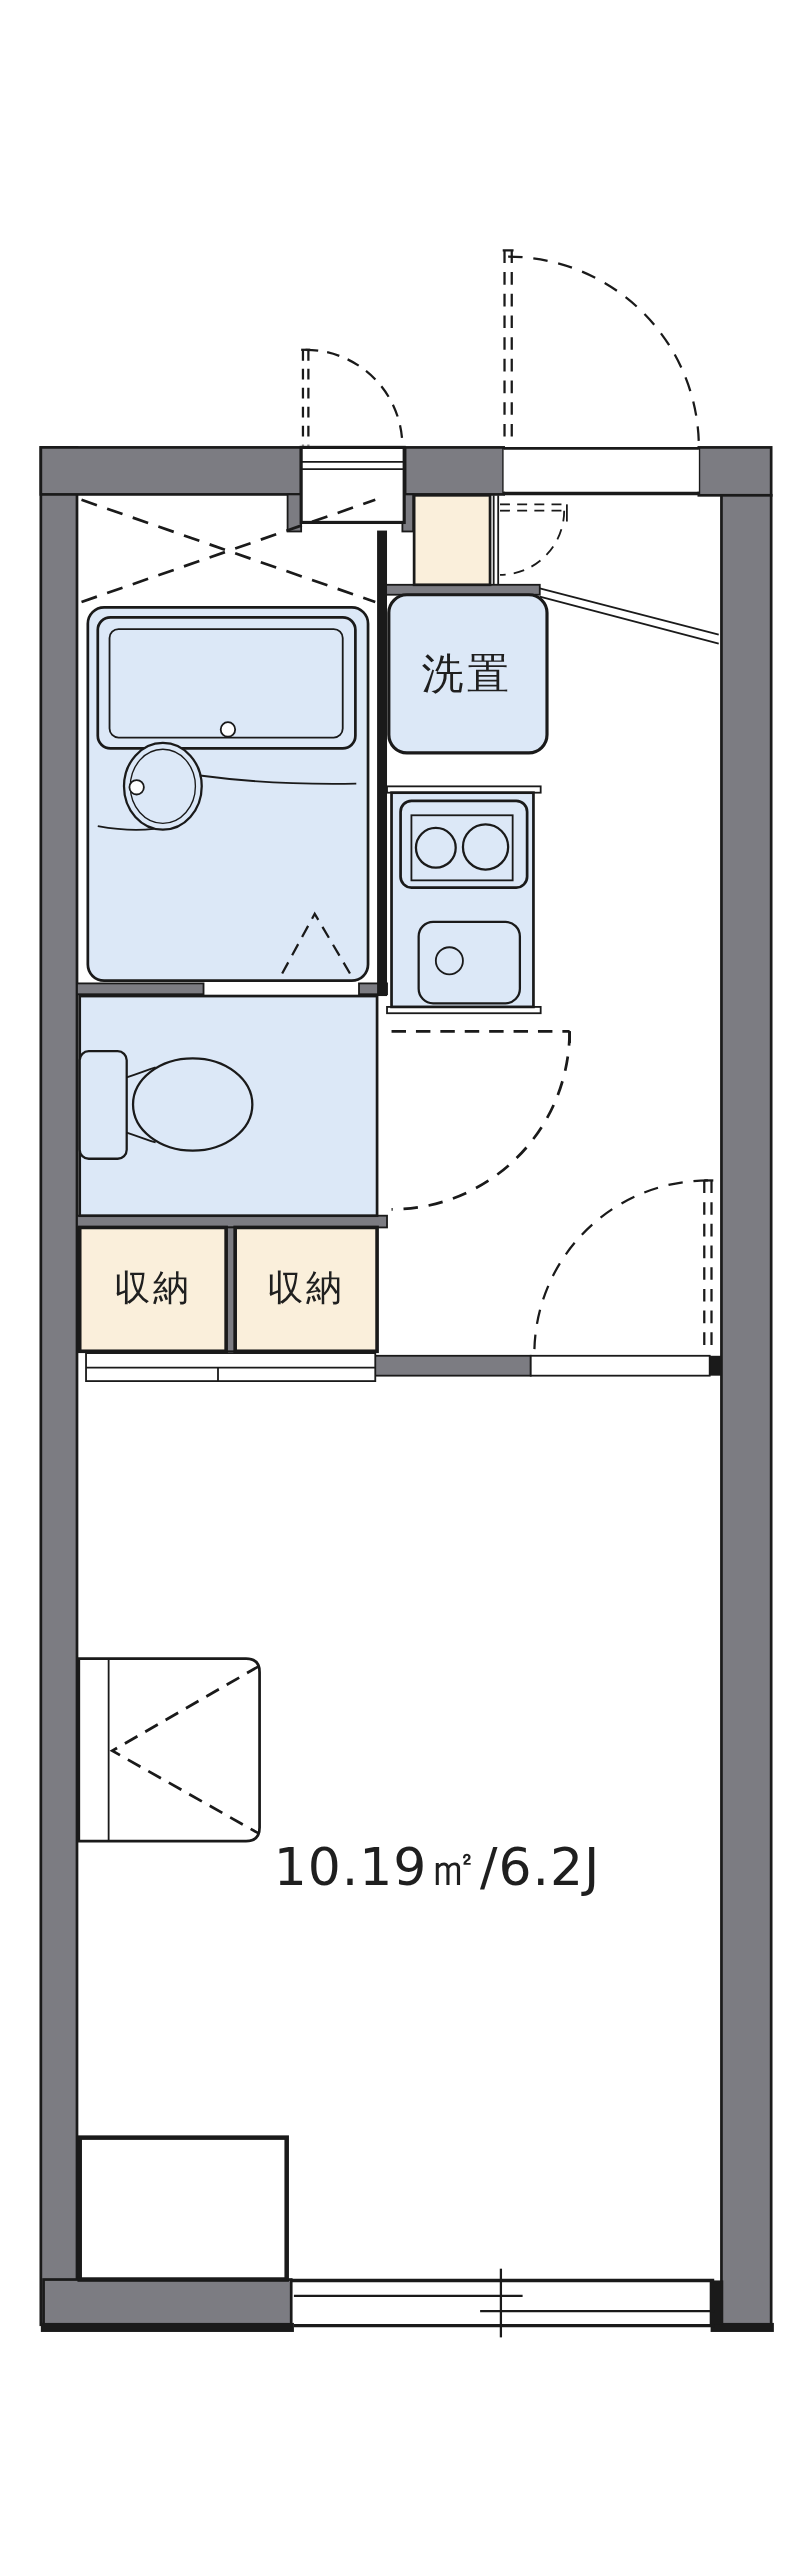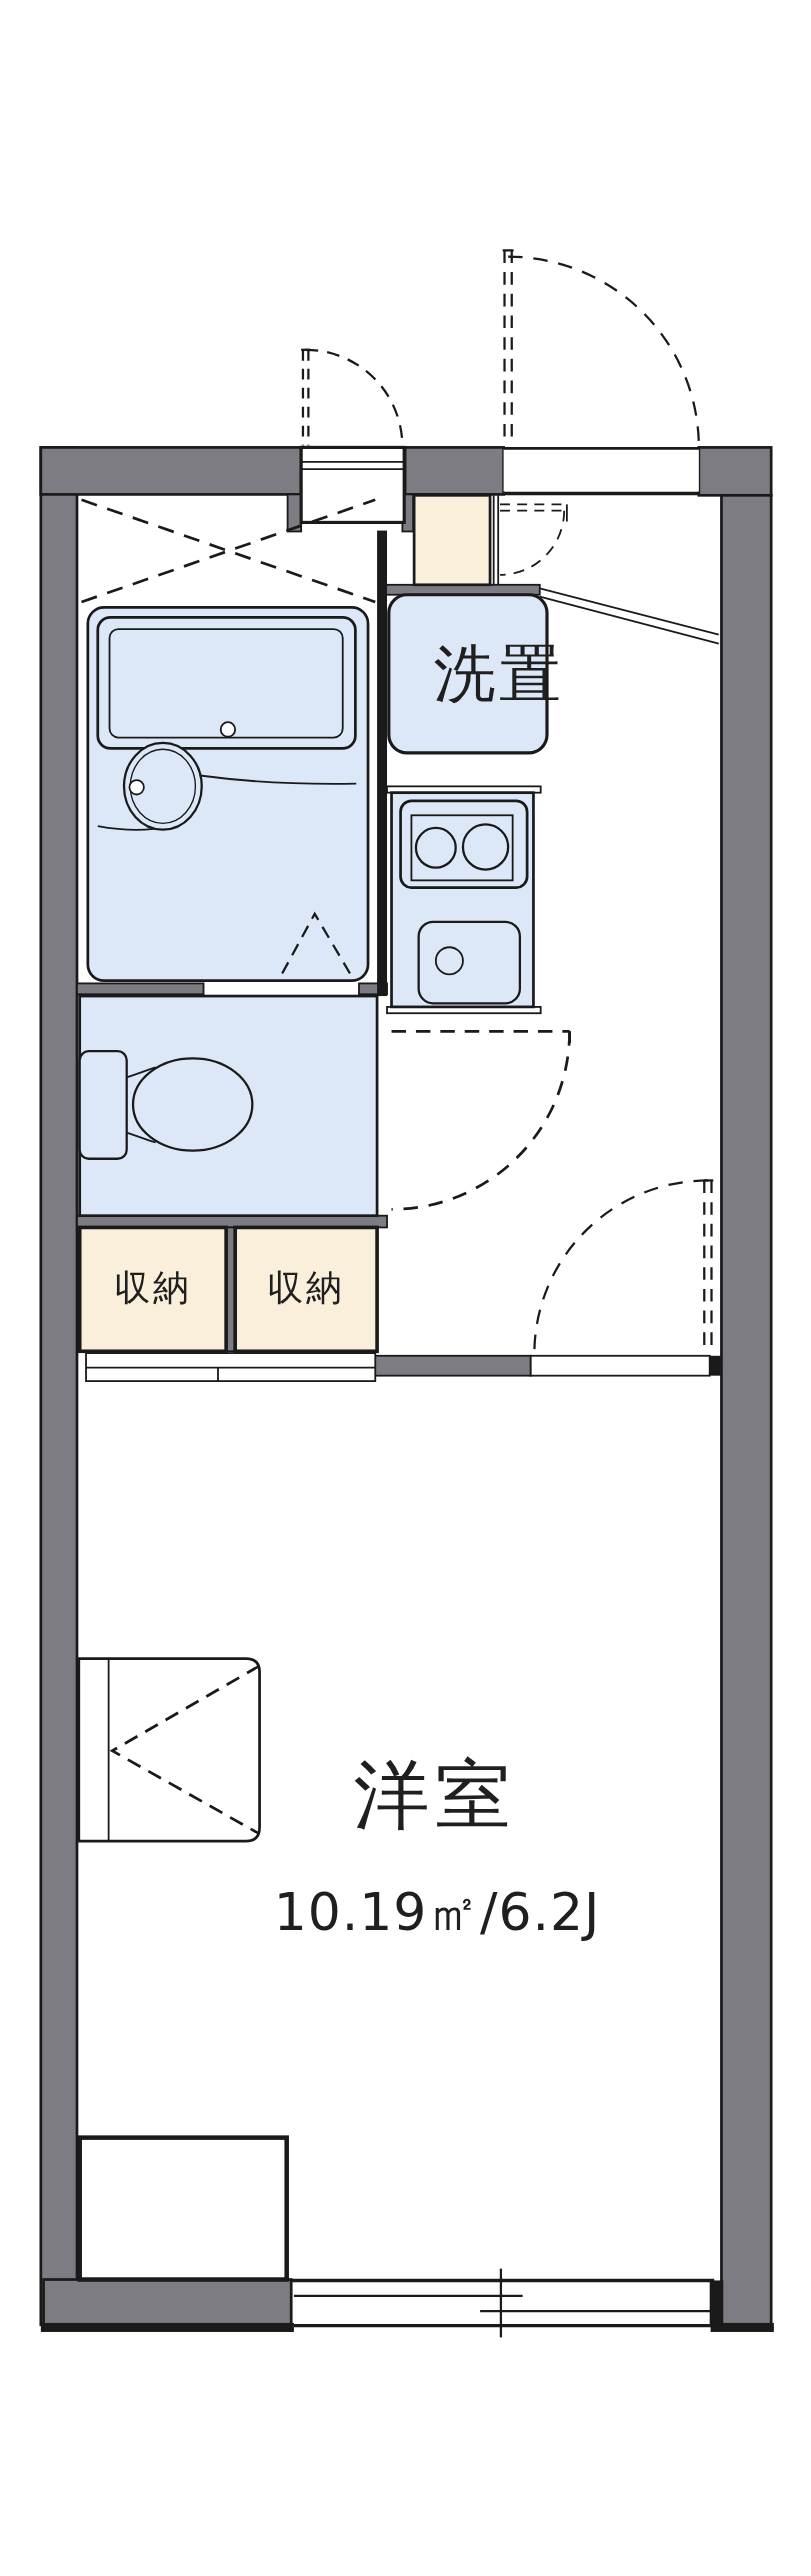--- a/index.html
+++ b/index.html
@@ -19,21 +19,21 @@
   }
   #plan-svg{position:absolute;left:0;top:0;}
   .lbl{
     position:absolute;
     transform:translate(-50%,-50%);
     color:#1f1f1f;
     white-space:nowrap;
     font-family:"DejaVu Sans","Liberation Sans",sans-serif;
     line-height:1;
   }
-  .lbl-laundry{font-size:62px;letter-spacing:3.6px;margin-left:32px;}
+  .lbl-laundry{font-size:42px;letter-spacing:3.6px;}
   .lbl-storage{font-size:36px;letter-spacing:2.7px;}
   .lbl-room{font-size:76px;letter-spacing:5.4px;}
   .lbl-area{font-size:52px;letter-spacing:0.9px;}
 </style>
 </head>
 <body>
 
 <div id="stage">
 
   <svg id="plan-svg" width="812" height="2576" viewBox="0 0 898 2850">
@@ -169,17 +169,16 @@
       <path d="M783,1306 A192,192 0 0 0 591,1498" style="stroke-width:2.5;stroke-dasharray:16 12"></path>
     </g>
   </svg>
 
   <div class="lbl lbl-laundry" style="left:467px;top:674px;">洗置</div>
 
   <div class="lbl lbl-storage" style="left:153px;top:1288px;">収納</div>
 
   <div class="lbl lbl-storage" style="left:306px;top:1288px;">収納</div>
 
-  <div class="lbl lbl-room" style="left:435px;top:1795px;">洋室</div>
 
-  <div class="lbl lbl-area" style="left:437px;top:1912px;">10.19㎡/6.2J</div>
+  <div class="lbl lbl-area" style="left:437px;top:1867px;">10.19㎡/6.2J</div>
 </div>
 
 
 </body></html>

